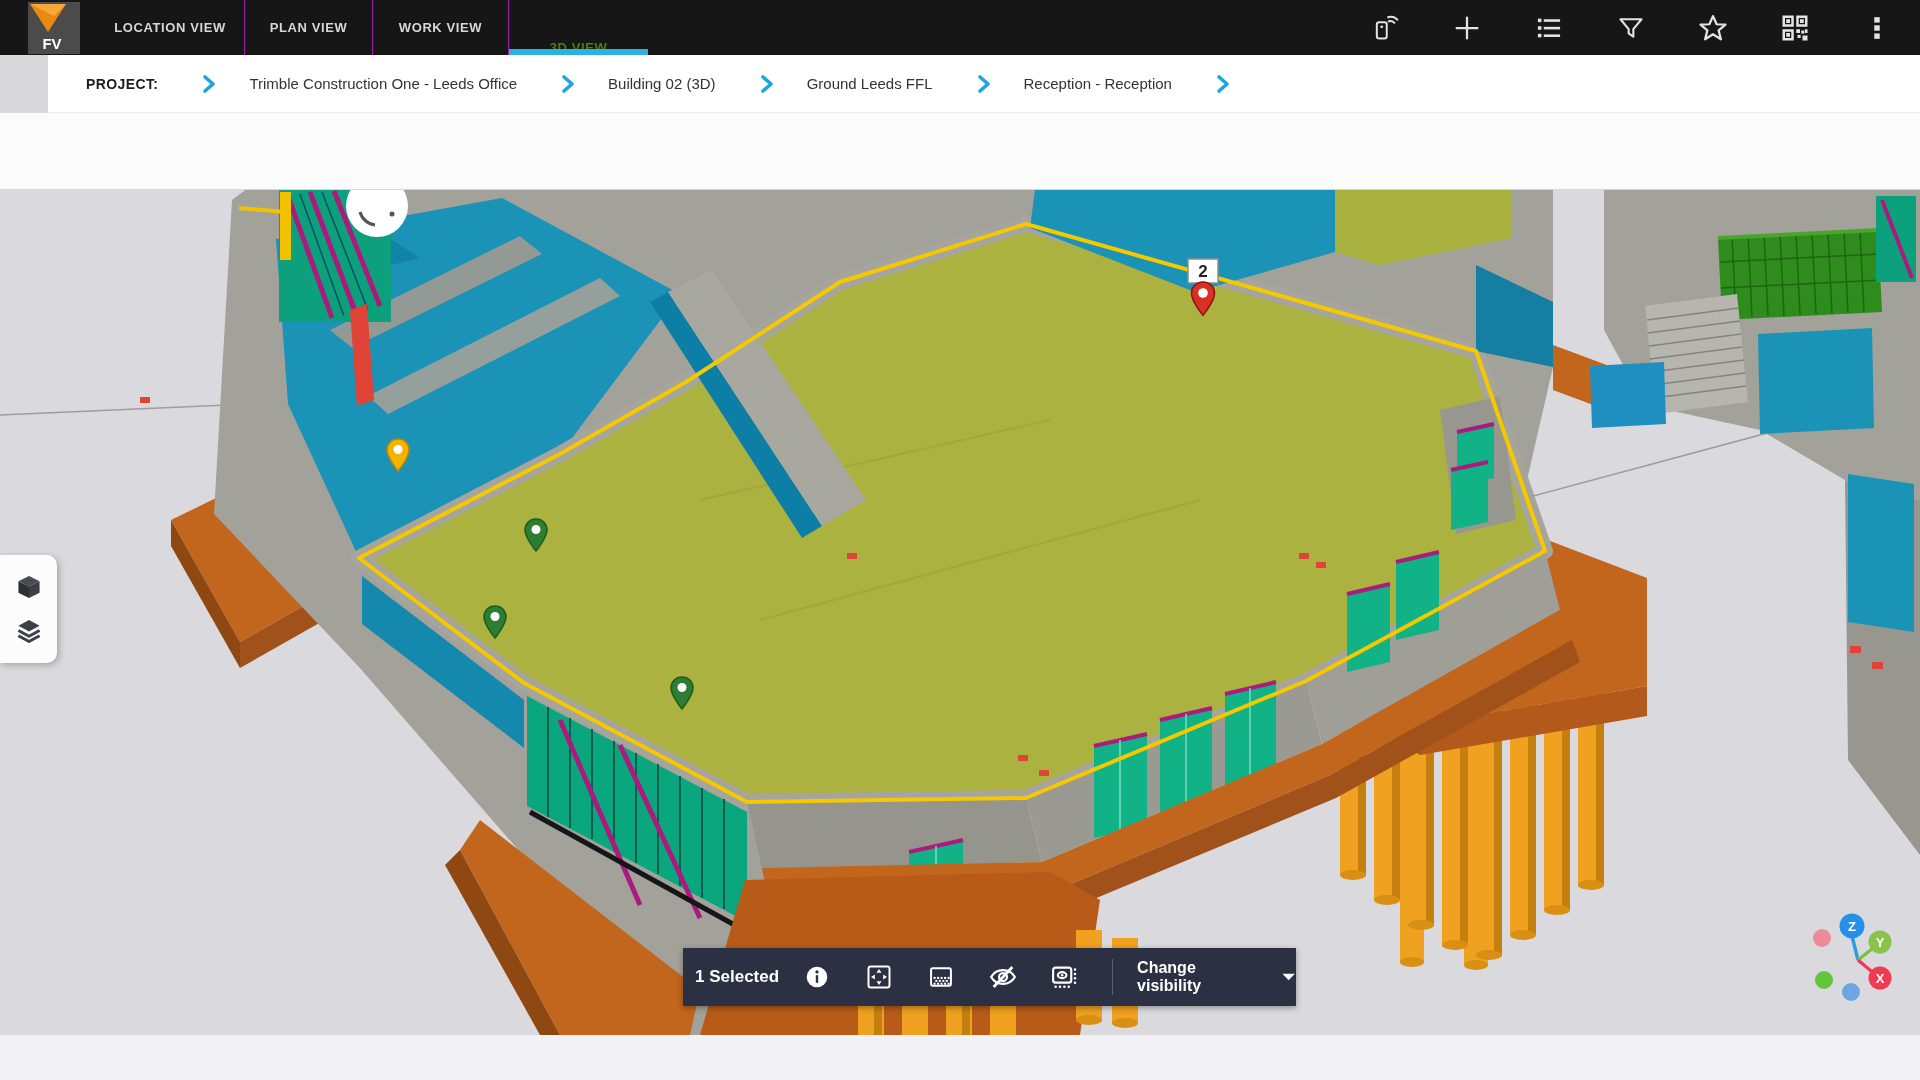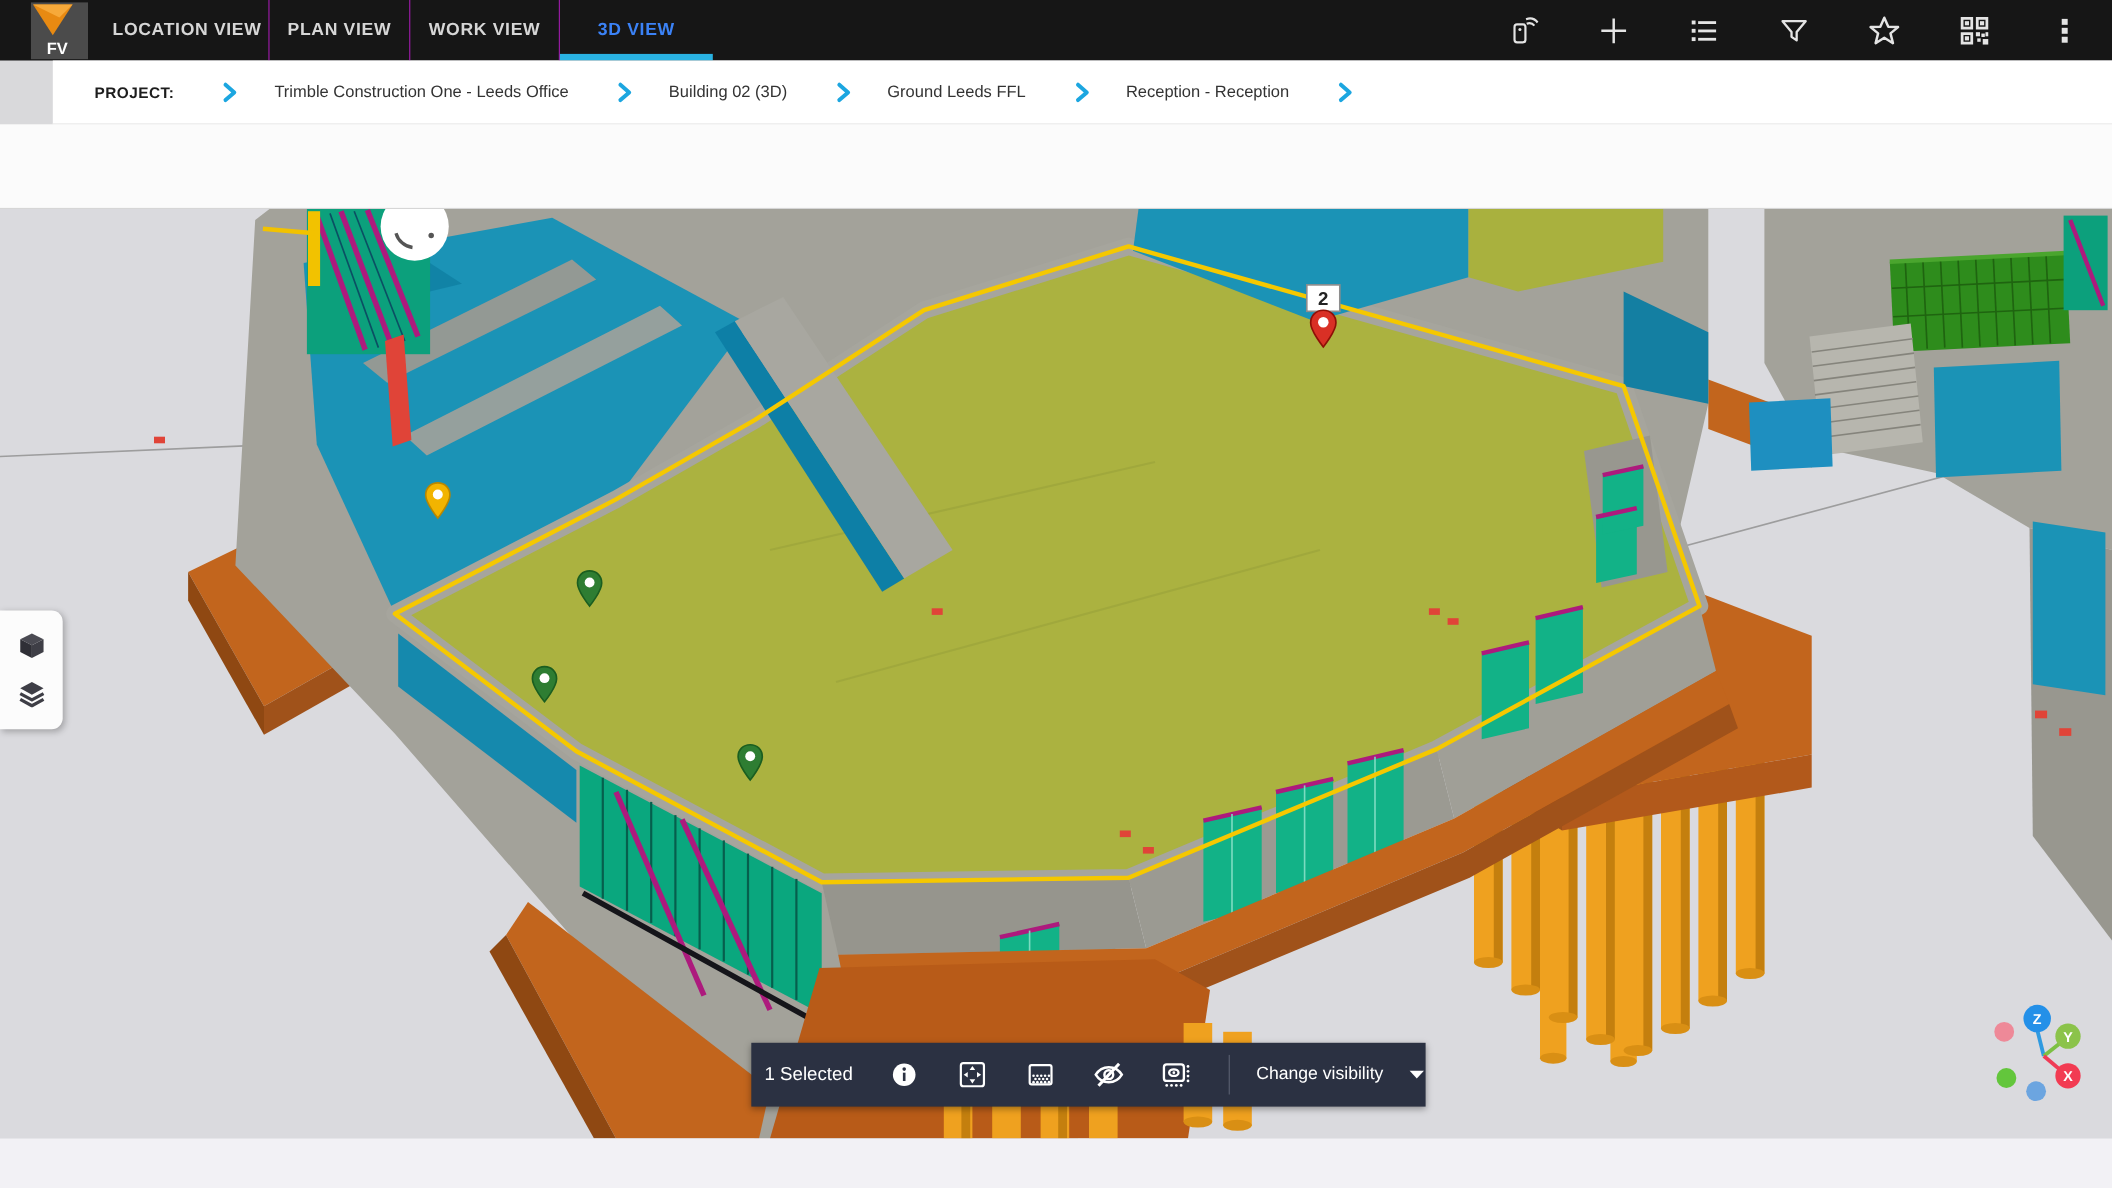--- a/index.html
+++ b/index.html
@@ -5,23 +5,23 @@
   * { margin:0; padding:0; box-sizing:border-box; }
   html,body { width:1920px; height:1080px; overflow:hidden; background:#d9d9db;
     font-family:"Liberation Sans","DejaVu Sans",sans-serif; }
   #stage { position:relative; width:1920px; height:1080px; }
 
   
   .topbar { position:absolute; left:0; top:0; width:1920px; height:55px; background:#161616; }
   .logo { position:absolute; left:28px; top:2px; width:52px; height:52px; }
   .tabs { position:absolute; left:96px; top:0; height:55px; display:flex; }
   .tab { position:relative; height:55px; display:flex; align-items:center; justify-content:center;
-    color:#d6d6d6; font-size:16px; font-weight:bold; letter-spacing:.6px; cursor:pointer; }
+    color:#d6d6d6; font-size:13px; font-weight:bold; letter-spacing:.6px; cursor:pointer; }
   .tab + .tab { border-left:1px solid #a21caf; }
-  .tab.active { color:#3b82f6; }
+  .tab.active { color:#4d7c0f;align-items:flex-end; }
   .tab.active::after { content:""; position:absolute; left:0; bottom:0; width:100%; height:6px; background:#29b2e2; }
   .top-actions { position:absolute; right:24px; top:0; height:55px; display:flex; align-items:center; gap:44px; }
   .top-actions .ticon { width:38px; height:38px; display:flex; align-items:center; justify-content:center; color:#e4e4e4; cursor:pointer; }
 
   
   .breadcrumb { position:absolute; left:0; top:55px; width:1920px; height:58px; background:#ffffff;
     display:flex; align-items:center; border-bottom:1px solid #ececec;margin-left:48px; }
   .bc-prefix { margin-left:38px; font-size:14px; font-weight:bold; color:#1d1d1d; letter-spacing:.4px; }
   .bc-chev { margin-left:44px; margin-right:33px; display:flex; align-items:center; }
   .bc-item { font-size:15px; color:#333333; cursor:pointer;text-align:right; }
@@ -43,21 +43,21 @@
   .viewport { position:absolute; left:0; top:190px; width:1920px; height:845px; background:#d9d9db; }
   .viewport svg.scene { position:absolute; left:0; top:0; }
 
   .flyout { position:absolute; left:0px; top:555px; width:57px; height:108px; background:#fcfcfc;
     border-radius:0 10px 10px 0; box-shadow:2px 2px 6px rgba(0,0,0,.25);
     display:flex; flex-direction:column; align-items:center; justify-content:center; gap:18px; }
   .flyout .ficon { width:28px; height:26px; cursor:pointer; }
 
   
   .selbar { position:absolute; left:683px; top:948px; width:613px; height:58px; background:#2b3142;
-    box-shadow:0 2px 6px rgba(0,0,0,.35); display:flex; align-items:center; }
+    box-shadow:0 2px 6px rgba(0,0,0,.35); display:flex; align-items:center;font-weight:bold; }
   .selbar .count { margin-left:12px; width:112px; color:#ffffff; font-size:17px; }
   .selbar .sicon { width:30px; height:30px; margin-right:32px; color:#ffffff; display:flex;
     align-items:center; justify-content:center; cursor:pointer; flex:none; }
   .selbar .sdiv { width:1px; height:36px; background:#5a6070; margin-right:24px; flex:none; }
   .selbar .vis-label { color:#ffffff; font-size:16px; margin-right:22px; cursor:pointer; }
   .selbar .vcaret { cursor:pointer; }
 
   
   .navbar { position:absolute; left:0; top:1035px; width:1920px; height:45px; background:#f2f1f5; }
 </style>

